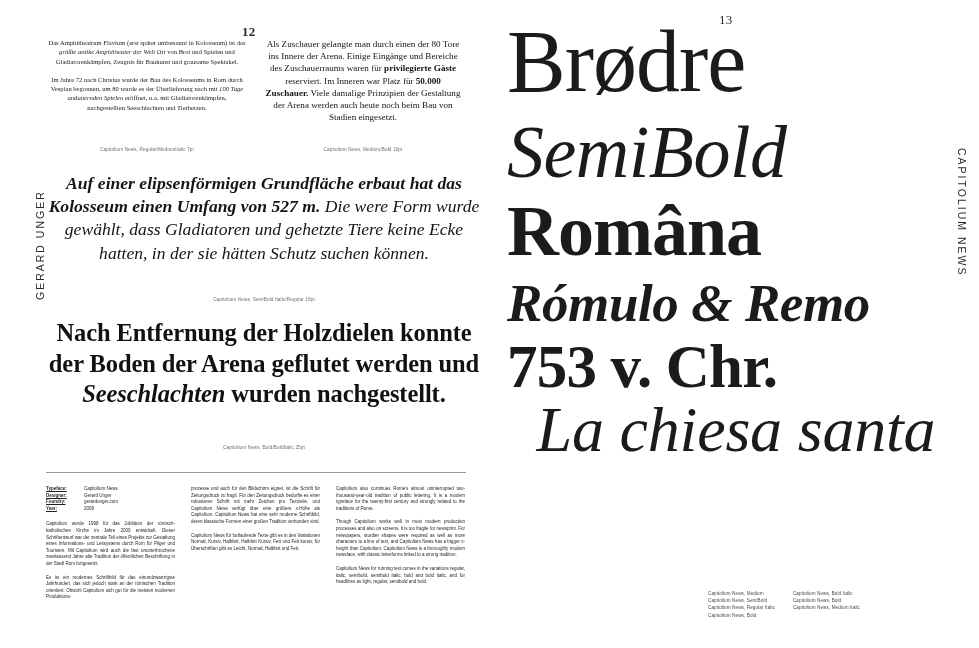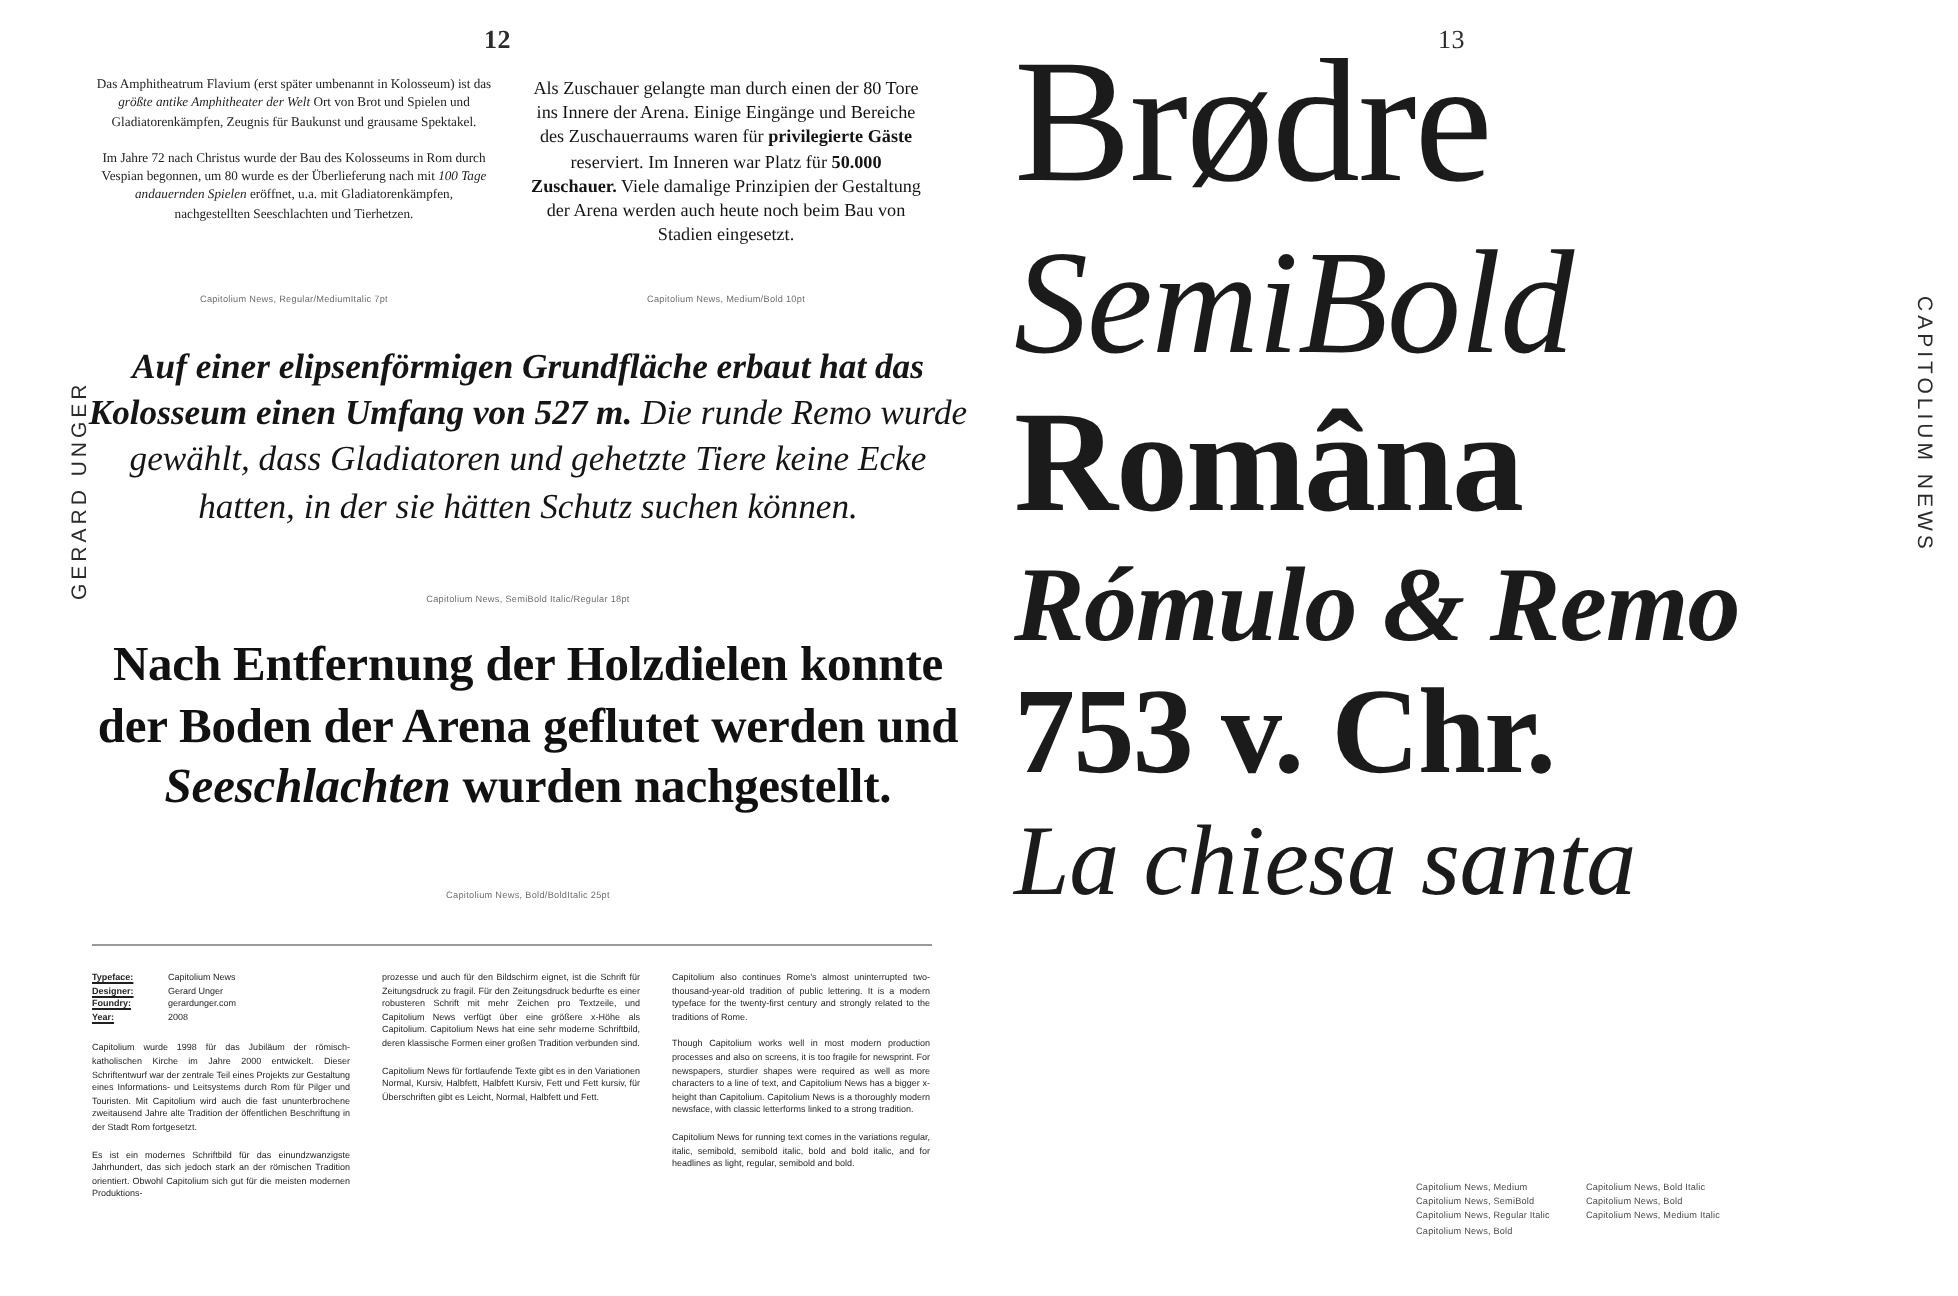--- a/index.html
+++ b/index.html
@@ -22,21 +22,21 @@
   }
 
   
   .folio {
     position: absolute;
     font-family: "Liberation Serif", serif;
     font-size: 13px;
     color: #2b2b2b;
     letter-spacing: .3px;
   }
-  .folio-left  { left: 242px; top: 12px; font-weight: bold; }
+  .folio-left  { left: 242px; top: 24px; font-weight: bold; }
   .folio-right { left: 719px; top: 12px; }
 
   
   .vert {
     position: absolute;
     font-family: "Liberation Sans", sans-serif;
     font-size: 10.5px;
     letter-spacing: 2.0px;
     color: #2b2b2b;
     white-space: nowrap;
@@ -184,21 +184,21 @@
     width: 458px;
     color: #1b1b1b;
   }
   .d-line { white-space: nowrap; }
   .d1 { font-size: 88px;  line-height: 96px; font-weight: 400; letter-spacing: -1px; }
   .d2 { font-size: 35.5px; line-height: 40px; font-weight: 500; letter-spacing: -.2px; margin-top: -6px;}
   .d3 { font-size: 74px;  line-height: 80px; font-style: italic; font-weight: 400; letter-spacing: -.5px; margin-top: 2px;}
   .d4 { font-size: 72px;  line-height: 82px; font-weight: bold; letter-spacing: -1px; margin-top: -2px;}
   .d5 { font-size: 53px;  line-height: 58px; font-weight: bold; font-style: italic; letter-spacing: -.4px; margin-top: 2px;}
   .d6 { font-size: 61px;  line-height: 66px; font-weight: bold; letter-spacing: -.8px; margin-top: 2px;}
-  .d7 { font-size: 50px;  line-height: 56px; font-style: italic; font-weight: 400; letter-spacing: -.2px; margin-top: 2px;}
+  .d7 { font-size: 64px;  line-height: 56px; font-style: italic; font-weight: 400; letter-spacing: -.2px; margin-top: 2px; text-align: center;}
 
   .right-credits {
     position: absolute;
     left: 219px;
     top: 590px;
     width: 260px;
     display: flex;
     gap: 18px;
     font-family: "Liberation Sans", sans-serif;
   }
@@ -229,21 +229,21 @@
         <p class="para-7">Im Jahre 72 nach Christus wurde der Bau des Kolosseums in Rom durch Vespian begonnen, um 80 wurde es der Überlieferung nach mit <i>100 Tage andauernden Spielen</i> eröffnet, u.a. mit Gladiatorenkämpfen, nachgestellten Seeschlachten und Tierhetzen.</p>
       </div>
       <div class="col-top">
         <p class="para-10">Als Zuschauer gelangte man durch einen der 80 Tore ins Innere der Arena. Einige Eingänge und Bereiche des Zuschauerraums waren für <b>privilegierte Gäste</b> reserviert. Im Inneren war Platz für <b>50.000 Zuschauer.</b> Viele damalige Prinzipien der Gestaltung der Arena werden auch heute noch beim Bau von Stadien eingesetzt.</p>
       </div>
     </div>
 
     <div class="credit credit-top1">Capitolium News, Regular/MediumItalic 7pt</div>
     <div class="credit credit-top2">Capitolium News, Medium/Bold 10pt</div>
 
-    <div class="block-italic">Auf einer elipsenförmigen Grundfläche erbaut hat das Kolosseum einen Umfang von 527 m. <span class="reg">Die runde Remo wurde gewählt, dass Gladiatoren und gehetzte Tiere keine Ecke hatten, in der sie hätten Schutz suchen können.</span></div>
+    <div class="block-italic">Auf einer elipsenförmigen Grundfläche erbaut hat das Kolosseum einen Umfang von 527 m. <span class="reg">Die were Form wurde gewählt, dass Gladiatoren und gehetzte Tiere keine Ecke hatten, in der sie hätten Schutz suchen können.</span></div>
     <div class="credit credit-mid">Capitolium News, SemiBold Italic/Regular 18pt</div>
 
     <div class="block-bold">Nach Entfernung der Holzdielen konnte der Boden der Arena geflutet werden und <i>Seeschlachten</i> wurden nachgestellt.</div>
     <div class="credit credit-bot">Capitolium News, Bold/BoldItalic 25pt</div>
 
     <div class="rule"></div>
 
     <div class="colophon">
       <div class="col">
         <div class="meta">

